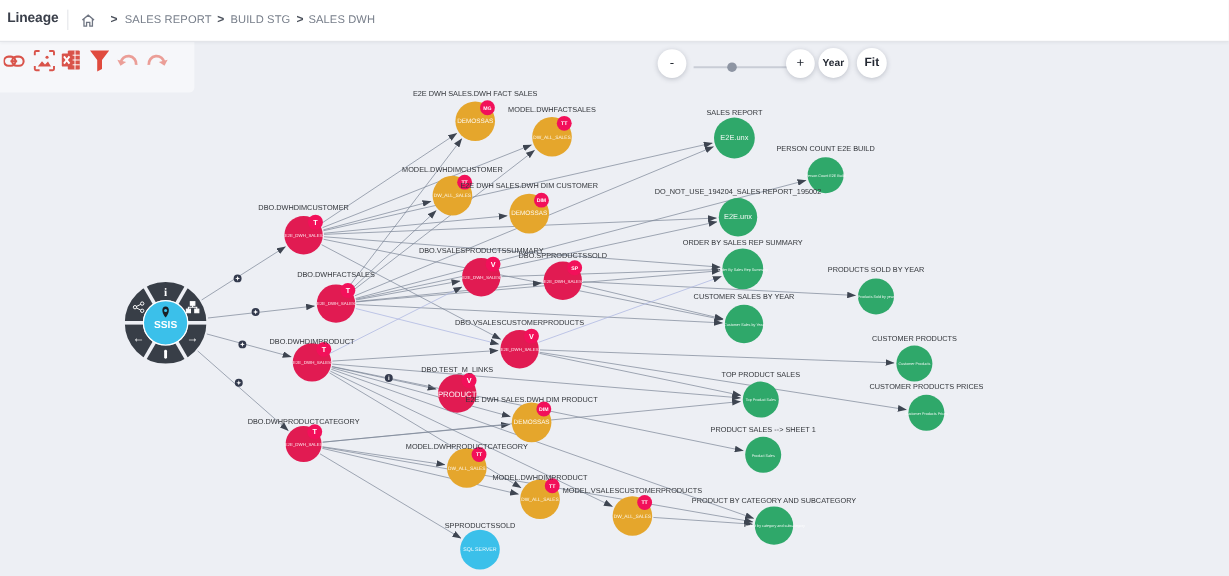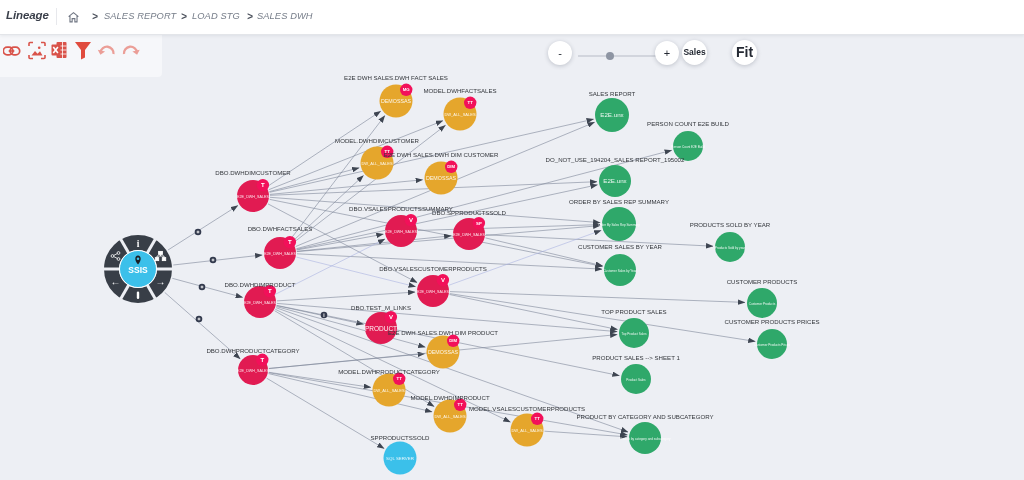--- a/index.html
+++ b/index.html
@@ -1,16 +1,16 @@
 <!DOCTYPE html>
 <html><head><meta charset="utf-8">
 <style>
 html,body{margin:0;padding:0;width:1024px;height:480px;overflow:hidden;background:#edeff4;font-family:"Liberation Sans",sans-serif;}
 .nl{font-family:"Liberation Sans",sans-serif;}
-#hdr{position:absolute;left:0;top:0;width:1024px;height:34px;background:#fff;border-bottom:1px solid #e3e5e9;box-shadow:0 1px 3px rgba(40,50,70,.08);z-index:5;font-style:italic;}
+#hdr{position:absolute;left:0;top:0;width:1024px;height:34px;background:#fff;border-bottom:1px solid #e3e5e9;box-shadow:0 1px 3px rgba(40,50,70,.08);z-index:5;}
 #hdr .title{position:absolute;left:6px;top:9px;font-size:11.5px;font-weight:bold;color:#3a3f4a;letter-spacing:-0.1px;}
 #hdr .sep{position:absolute;left:56px;top:8px;width:1px;height:17px;background:#e7e8ec;}
 .crumb{position:absolute;top:11px;font-size:9.3px;color:#767d89;letter-spacing:0.1px;}
 .chev{position:absolute;top:11px;font-size:10px;color:#4a505b;font-weight:bold;}
 #toolcard{position:absolute;left:0;top:34px;width:162px;height:43px;background:rgba(255,255,255,0.5);border-radius:0 0 4px 0;z-index:2;}
 .zbtn{position:absolute;background:#fff;border-radius:50%;box-shadow:0 1px 4px rgba(50,60,80,.25);color:#242933;text-align:center;z-index:3;}
 </style></head>
 <body>
 <svg width="1024" height="480" viewBox="0 0 1024 480" style="position:absolute;left:0;top:0">
 <defs>
@@ -262,23 +262,23 @@
 </svg>
 <div id="hdr">
 <div class="title">Lineage</div>
 <div class="sep"></div>
 <svg width="13" height="13" viewBox="0 0 24 24" style="position:absolute;left:67px;top:11px" fill="none" stroke="#6f7582" stroke-width="2">
       <path d="M3 10.5 L12 3 L21 10.5 M5.5 9 V20 H9.5 V14 H14.5 V20 H18.5 V9"></path>
     </svg>
 <div class="chev" style="left:92px">&gt;</div>
 <div class="crumb" style="left:104px">SALES REPORT</div>
 <div class="chev" style="left:181px">&gt;</div>
-<div class="crumb" style="left:192px">LOAD STG</div>
+<div class="crumb" style="left:192px">BUILD STG</div>
 <div class="chev" style="left:247px">&gt;</div>
 <div class="crumb" style="left:257px">SALES DWH</div>
 </div>
 <div class="zbtn" style="left:548px;top:41px;width:24px;height:24px;line-height:24px;font-size:11px;">-</div>
 <svg width="90" height="12" style="position:absolute;left:575px;top:50px;z-index:3">
     <line x1="3" y1="6" x2="81" y2="6" stroke="#c9cdd6" stroke-width="1.6"></line>
     <circle cx="35" cy="6" r="4" fill="#8e95a3"></circle>
   </svg>
 <div class="zbtn" style="left:655px;top:41px;width:24px;height:24px;line-height:24px;font-size:11px;">+</div>
-<div class="zbtn" style="left:682px;top:40px;width:25px;height:25px;line-height:25px;font-size:8.5px;font-weight:bold;">Sales</div>
-<div class="zbtn" style="left:714px;top:40px;width:25px;height:25px;line-height:25px;font-size:14px;font-weight:bold;margin-left:18px;">Fit</div>
+<div class="zbtn" style="left:682px;top:40px;width:25px;height:25px;line-height:25px;font-size:8.5px;font-weight:bold;">Year</div>
+<div class="zbtn" style="left:714px;top:40px;width:25px;height:25px;line-height:25px;font-size:10px;font-weight:bold;">Fit</div>
 </body></html>

